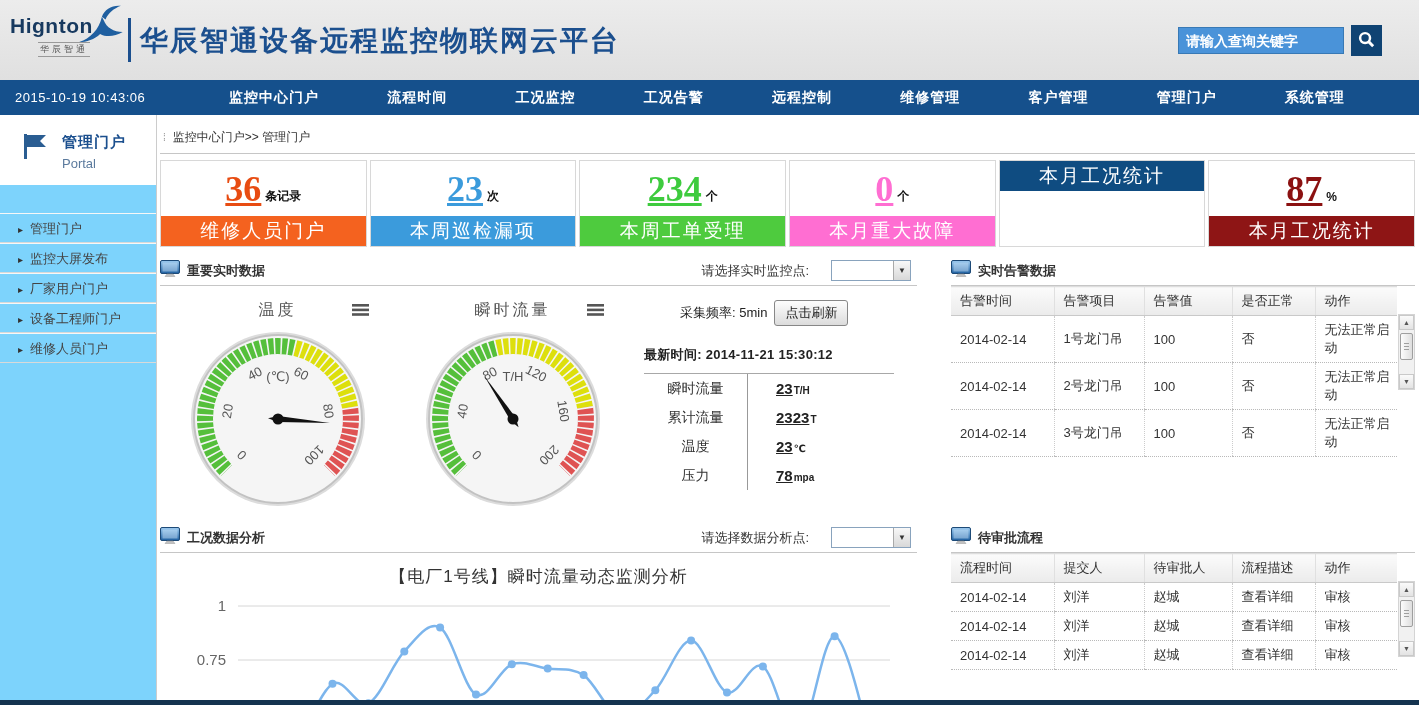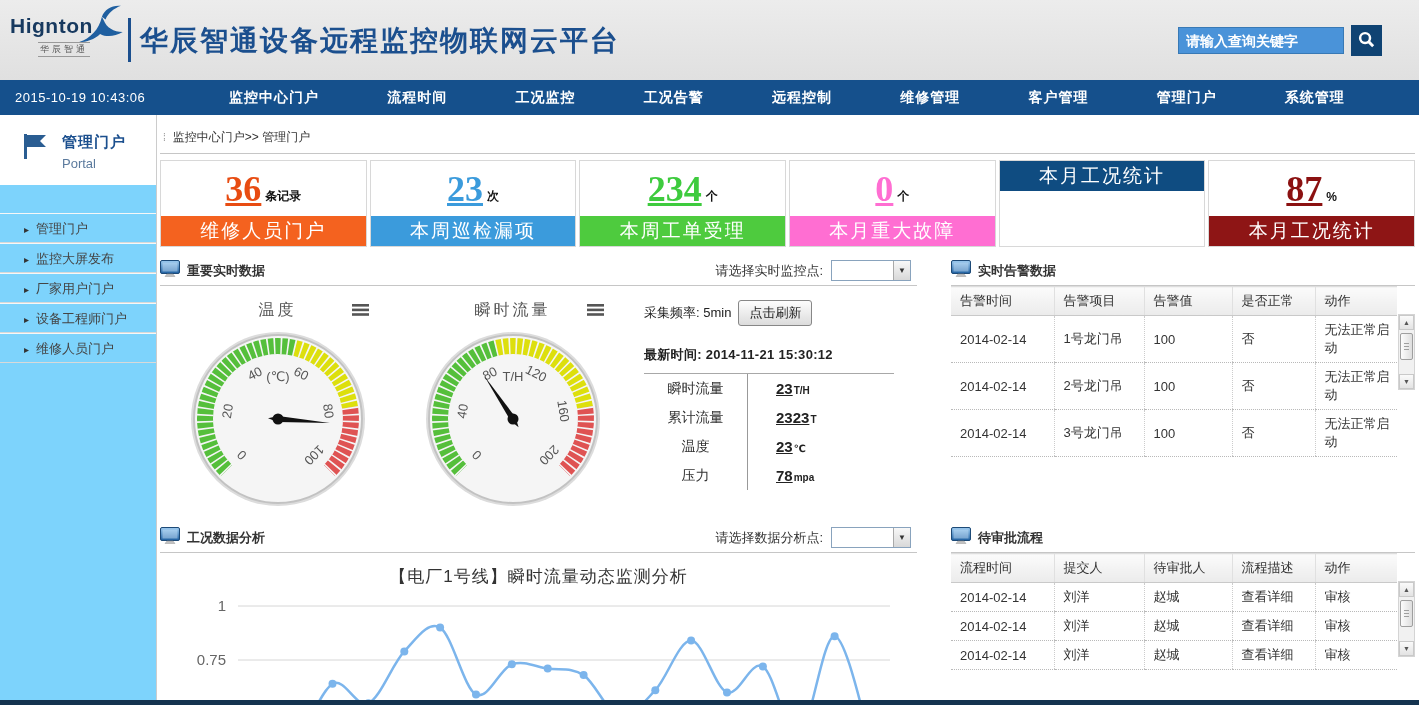--- a/index.html
+++ b/index.html
@@ -26,21 +26,21 @@
   .nav-item { color:#fff; font-size:14px; font-weight:bold; text-decoration:none; letter-spacing:1px; cursor:pointer; }
 
   
   .layout { display:flex; height:590px; }
   .sidebar { width:157px; background:#7dd3fc; border-right:1px solid #ccc; }
   .portal { background:#fff; padding:16px 0 14px 20px; display:flex; gap:12px; }
   .portal-texts { padding-top:2px; }
   .portal-title { font-size:15px; font-weight:bold; color:#1b4f8e; letter-spacing:1px; }
   .portal-sub { font-size:13px; color:#5b7a9d; margin-top:4px; }
   .side-gap { height:28px; }
-  .side-item { height:30px; line-height:29px; padding-left:24px; font-size:13px; color:#444; border-top:1px solid #f7f7f7; border-bottom:1px solid #d9d9d9; cursor:pointer; }
+  .side-item { height:30px; line-height:29px; padding-left:18px; font-size:13px; color:#444; border-top:1px solid #f7f7f7; border-bottom:1px solid #d9d9d9; cursor:pointer; }
   .side-item .tri { font-size:10px; color:#333; margin-right:7px; }
 
   .content { flex:1; padding:0 4px 0 3px; position:relative; }
 
   
   .breadcrumb { margin-top:11px; padding:3px 0 7px 3px; font-size:12px; color:#333; border-bottom:1px solid #c6c6c6; display:flex; align-items:center; gap:7px; }
   .crumb-dots { color:#999; font-size:10px; letter-spacing:0; line-height:6px; }
 
   
   .stats { display:flex; gap:3px; margin-top:6px; }
@@ -50,32 +50,32 @@
   .stat-unit { font-size:12px; color:#111; margin-left:4px; margin-top:16px; font-weight:bold; }
   .stat-bar { height:30px; color:#fff; font-size:19px; line-height:30px; text-align:center; letter-spacing:2px; }
 
   
   .row1 { display:flex; margin-top:9px; }
   .row2 { display:flex; margin-top:10px; }
   .panel-left { width:757px; margin-right:34px; }
   .panel-right { flex:1; }
   .panel-header { display:flex; align-items:center; height:30px; border-bottom:1px solid #c6c6c6; }
   .panel-title { font-size:13px; font-weight:bold; color:#333; margin-left:7px; }
-  .panel-select-zone { margin-left:auto; display:flex; align-items:center; gap:8px; font-size:13px; color:#333; padding-right:6px; }
+  .panel-select-zone { margin-left:auto; display:flex; align-items:center; gap:22px; font-size:13px; color:#333; padding-right:6px; }
   .select-box { width:80px; height:21px; background:#fff; border:1px solid #89a3bd; display:flex; cursor:pointer; }
   .select-btn { margin-left:auto; width:17px; background:linear-gradient(#f8f8f8,#d8d8d8); border-left:1px solid #a9a9a9; text-align:center; font-size:8px; color:#333; line-height:19px; }
 
   
   .realtime-body { display:flex; padding-top:8px; }
   .gauge-block { width:235px; text-align:center; position:relative; }
   .gauge-title { font-size:16px; color:#555; margin-top:6px; letter-spacing:3px; }
   .hamburger { position:absolute; right:26px; top:8px; cursor:pointer; }
   .gauge-svg { margin-top:8px; }
   .info-col { flex:1; padding:2px 6px 0 14px; font-size:13px; color:#222; }
-  .freq-row { display:flex; align-items:center; margin-top:4px; }
+  .freq-row { display:flex; align-items:center; margin-left:36px; margin-top:4px; }
   .refresh-btn { margin-left:7px; padding:3px 10px; background:linear-gradient(#fdfdfd,#dcdcdc); border:1px solid #878787; border-radius:3px; font-size:13px; color:#222; cursor:pointer; }
   .latest { font-weight:bold; margin-top:20px; font-size:13px; letter-spacing:0.3px; }
   .info-divider { border:0; border-top:1px solid #a8a8a8; margin-top:9px; width:250px; }
   .metric-row { display:flex; align-items:center; height:29px; }
   .metric-label { width:104px; text-align:center; font-size:14px; color:#333; border-right:1px solid #999; height:29px; line-height:29px; }
   .metric-value { margin-left:28px; font-size:15px; font-weight:bold; color:#222; text-decoration:underline; }
   .metric-unit { font-size:10px; font-weight:bold; color:#222; margin-left:1px; margin-top:4px; }
 
   
   .table-wrap { position:relative; padding-right:18px; }

